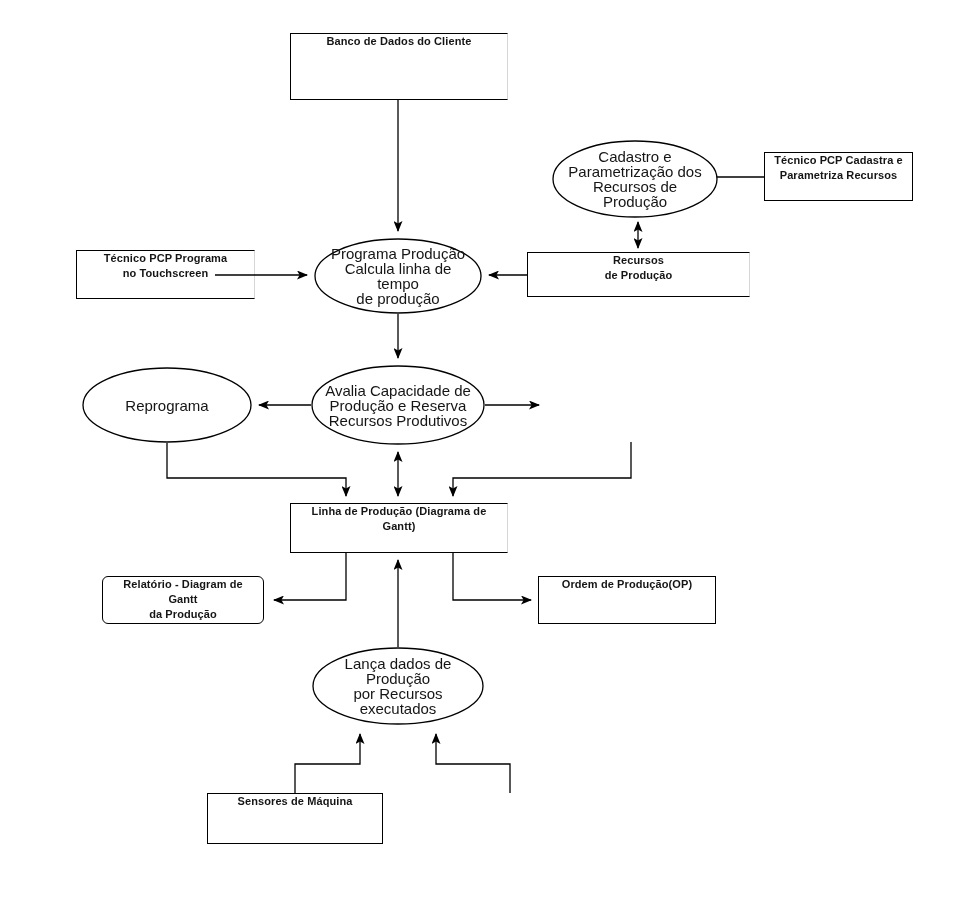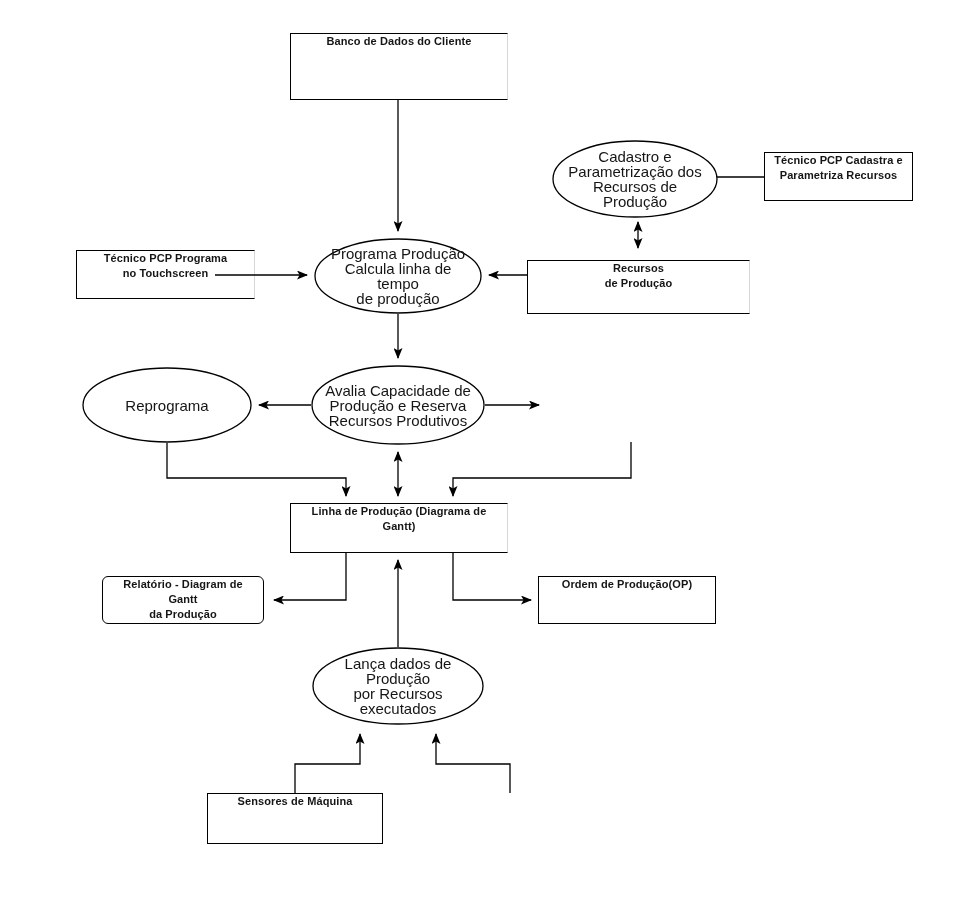--- a/index.html
+++ b/index.html
@@ -142,21 +142,21 @@
   <div class="node rect" style="left:764px; top:152px; width:149px; height:49px;">
     <span class="lbl">Técnico PCP  Cadastra e
 Parametriza Recursos</span>
   </div>
 
   <div class="node rect open-right" style="left:36px; top:250px; width:179px; height:49px;margin-left:40px;">
     <span class="lbl">Técnico PCP Programa
 no Touchscreen</span>
   </div>
 
-  <div class="node rect open-right" style="left:527px; top:260px; width:223px; height:54px;">
+  <div class="node rect open-right" style="left:527px; top:252px; width:223px; height:45px;">
     <span class="lbl">Recursos
 de Produção</span>
   </div>
 
   <div class="node rect open-right" style="left:290px; top:503px; width:218px; height:50px;">
     <span class="lbl">Linha de Produção (Diagrama de Gantt)</span>
   </div>
 
   <div class="node rect" style="left:102px; top:576px; width:162px; height:48px;border-radius:6px;">
     <span class="lbl">Relatório - Diagram de Gantt

